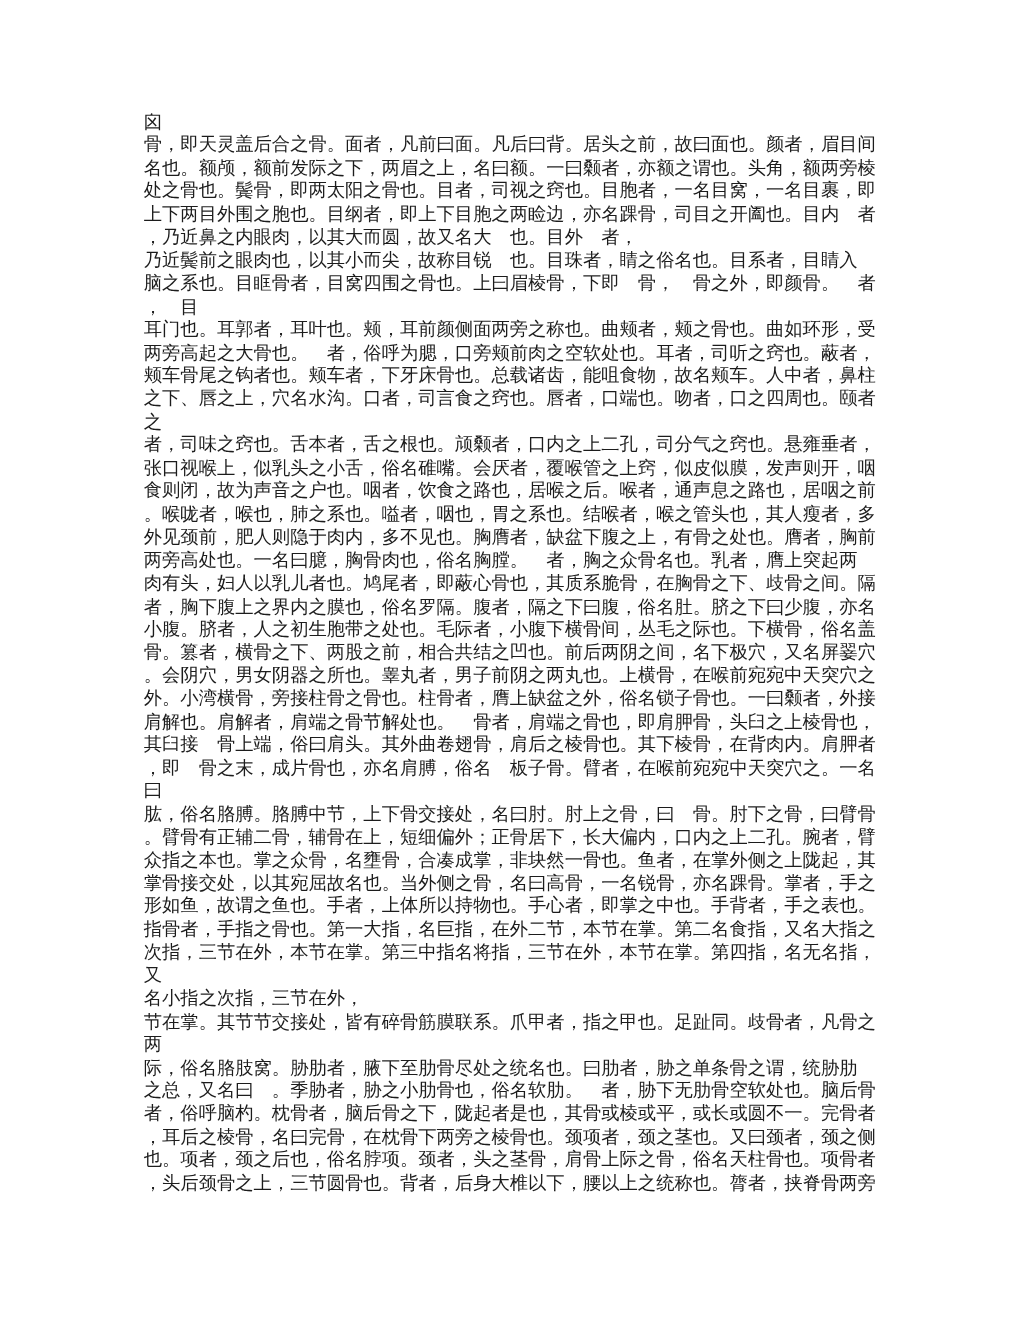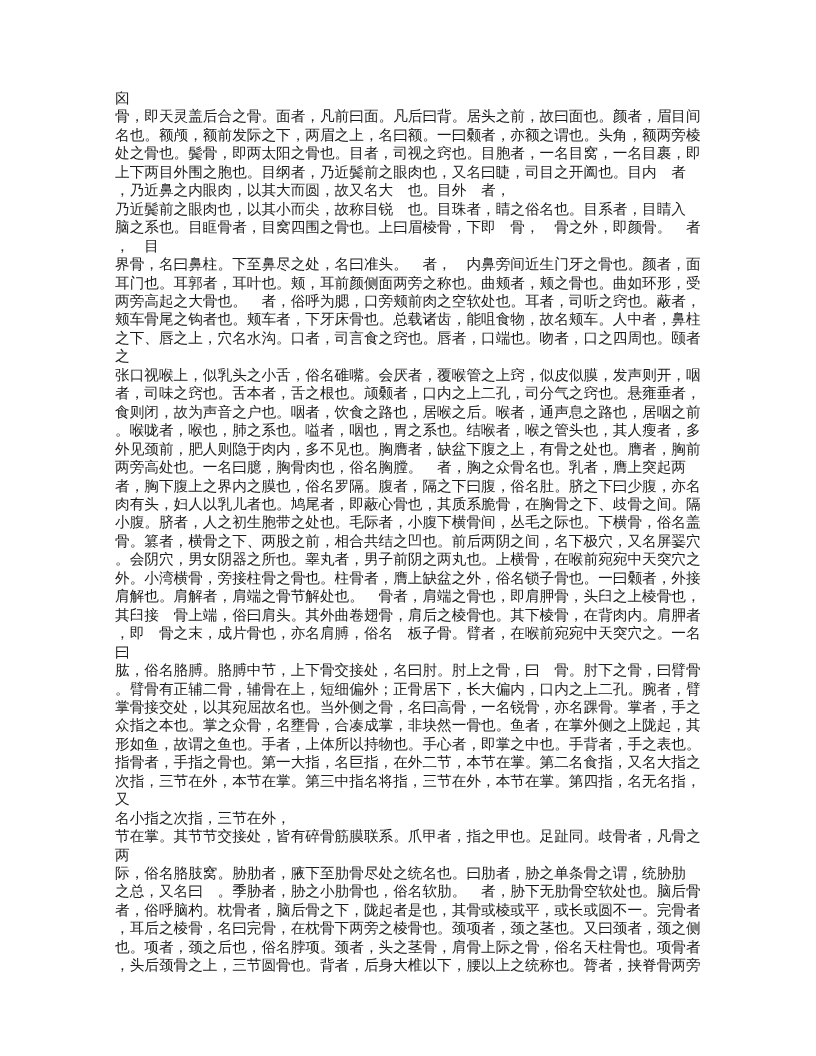--- a/index.html
+++ b/index.html
@@ -32,50 +32,49 @@
 </style>
 </head>
 <body>
 
 <div class="page">
   <div class="text-block">
       <div class="line">囟</div>
       <div class="line">骨，即天灵盖后合之骨。面者，凡前曰面。凡后曰背。居头之前，故曰面也。颜者，眉目间</div>
       <div class="line">名也。额颅，额前发际之下，两眉之上，名曰额。一曰颡者，亦额之谓也。头角，额两旁棱</div>
       <div class="line">处之骨也。鬓骨，即两太阳之骨也。目者，司视之窍也。目胞者，一名目窝，一名目裹，即</div>
-      <div class="line">上下两目外围之胞也。目纲者，乃近鬓前之眼肉也，又名曰睫，司目之开阖也。目内　者</div>
+      <div class="line">上下两目外围之胞也。目纲者，即上下目胞之两睑边，亦名踝骨，司目之开阖也。目内　者</div>
       <div class="line">，乃近鼻之内眼肉，以其大而圆，故又名大　也。目外　者，</div>
       <div class="line">乃近鬓前之眼肉也，以其小而尖，故称目锐　也。目珠者，睛之俗名也。目系者，目睛入</div>
       <div class="line">脑之系也。目眶骨者，目窝四围之骨也。上曰眉棱骨，下即　骨，　骨之外，即颜骨。　者</div>
       <div class="line">，　目</div>
-      <div class="line">界骨，名曰鼻柱。下至鼻尽之处，名曰准头。　者，　内鼻旁间近生门牙之骨也。颜者，面</div>
       <div class="line">耳门也。耳郭者，耳叶也。颊，耳前颜侧面两旁之称也。曲颊者，颊之骨也。曲如环形，受</div>
       <div class="line">两旁高起之大骨也。　者，俗呼为腮，口旁颊前肉之空软处也。耳者，司听之窍也。蔽者，</div>
       <div class="line">颊车骨尾之钩者也。颊车者，下牙床骨也。总载诸齿，能咀食物，故名颊车。人中者，鼻柱</div>
       <div class="line">之下、唇之上，穴名水沟。口者，司言食之窍也。唇者，口端也。吻者，口之四周也。颐者</div>
       <div class="line">之</div>
+      <div class="line">者，司味之窍也。舌本者，舌之根也。颃颡者，口内之上二孔，司分气之窍也。悬雍垂者，</div>
       <div class="line">张口视喉上，似乳头之小舌，俗名碓嘴。会厌者，覆喉管之上窍，似皮似膜，发声则开，咽</div>
-      <div class="line">者，司味之窍也。舌本者，舌之根也。颃颡者，口内之上二孔，司分气之窍也。悬雍垂者，</div>
       <div class="line">食则闭，故为声音之户也。咽者，饮食之路也，居喉之后。喉者，通声息之路也，居咽之前</div>
       <div class="line">。喉咙者，喉也，肺之系也。嗌者，咽也，胃之系也。结喉者，喉之管头也，其人瘦者，多</div>
       <div class="line">外见颈前，肥人则隐于肉内，多不见也。胸膺者，缺盆下腹之上，有骨之处也。膺者，胸前</div>
       <div class="line">两旁高处也。一名曰臆，胸骨肉也，俗名胸膛。　者，胸之众骨名也。乳者，膺上突起两</div>
+      <div class="line">肉有头，妇人以乳儿者也。鸠尾者，即蔽心骨也，其质系脆骨，在胸骨之下、歧骨之间。隔</div>
       <div class="line">者，胸下腹上之界内之膜也，俗名罗隔。腹者，隔之下曰腹，俗名肚。脐之下曰少腹，亦名</div>
-      <div class="line">肉有头，妇人以乳儿者也。鸠尾者，即蔽心骨也，其质系脆骨，在胸骨之下、歧骨之间。隔</div>
       <div class="line">小腹。脐者，人之初生胞带之处也。毛际者，小腹下横骨间，丛毛之际也。下横骨，俗名盖</div>
       <div class="line">骨。篡者，横骨之下、两股之前，相合共结之凹也。前后两阴之间，名下极穴，又名屏翣穴</div>
       <div class="line">。会阴穴，男女阴器之所也。睾丸者，男子前阴之两丸也。上横骨，在喉前宛宛中天突穴之</div>
       <div class="line">外。小湾横骨，旁接柱骨之骨也。柱骨者，膺上缺盆之外，俗名锁子骨也。一曰颡者，外接</div>
       <div class="line">肩解也。肩解者，肩端之骨节解处也。　骨者，肩端之骨也，即肩胛骨，头臼之上棱骨也，</div>
       <div class="line">其臼接　骨上端，俗曰肩头。其外曲卷翅骨，肩后之棱骨也。其下棱骨，在背肉内。肩胛者</div>
       <div class="line">，即　骨之末，成片骨也，亦名肩膊，俗名　板子骨。臂者，在喉前宛宛中天突穴之。一名曰</div>
       <div class="line">肱，俗名胳膊。胳膊中节，上下骨交接处，名曰肘。肘上之骨，曰　骨。肘下之骨，曰臂骨</div>
       <div class="line">。臂骨有正辅二骨，辅骨在上，短细偏外；正骨居下，长大偏内，口内之上二孔。腕者，臂</div>
+      <div class="line">众指之本也。掌之众骨，名壅骨，合凑成掌，非块然一骨也。鱼者，在掌外侧之上陇起，其</div>
       <div class="line">掌骨接交处，以其宛屈故名也。当外侧之骨，名曰高骨，一名锐骨，亦名踝骨。掌者，手之</div>
-      <div class="line">众指之本也。掌之众骨，名壅骨，合凑成掌，非块然一骨也。鱼者，在掌外侧之上陇起，其</div>
       <div class="line">形如鱼，故谓之鱼也。手者，上体所以持物也。手心者，即掌之中也。手背者，手之表也。</div>
       <div class="line">指骨者，手指之骨也。第一大指，名巨指，在外二节，本节在掌。第二名食指，又名大指之</div>
       <div class="line">次指，三节在外，本节在掌。第三中指名将指，三节在外，本节在掌。第四指，名无名指，又</div>
       <div class="line">名小指之次指，三节在外，</div>
       <div class="line">节在掌。其节节交接处，皆有碎骨筋膜联系。爪甲者，指之甲也。足趾同。歧骨者，凡骨之</div>
       <div class="line">两</div>
       <div class="line">际，俗名胳肢窝。胁肋者，腋下至肋骨尽处之统名也。曰肋者，胁之单条骨之谓，统胁肋</div>
       <div class="line">之总，又名曰　。季胁者，胁之小肋骨也，俗名软肋。　者，胁下无肋骨空软处也。脑后骨</div>
       <div class="line">者，俗呼脑杓。枕骨者，脑后骨之下，陇起者是也，其骨或棱或平，或长或圆不一。完骨者</div>
       <div class="line">，耳后之棱骨，名曰完骨，在枕骨下两旁之棱骨也。颈项者，颈之茎也。又曰颈者，颈之侧</div>

